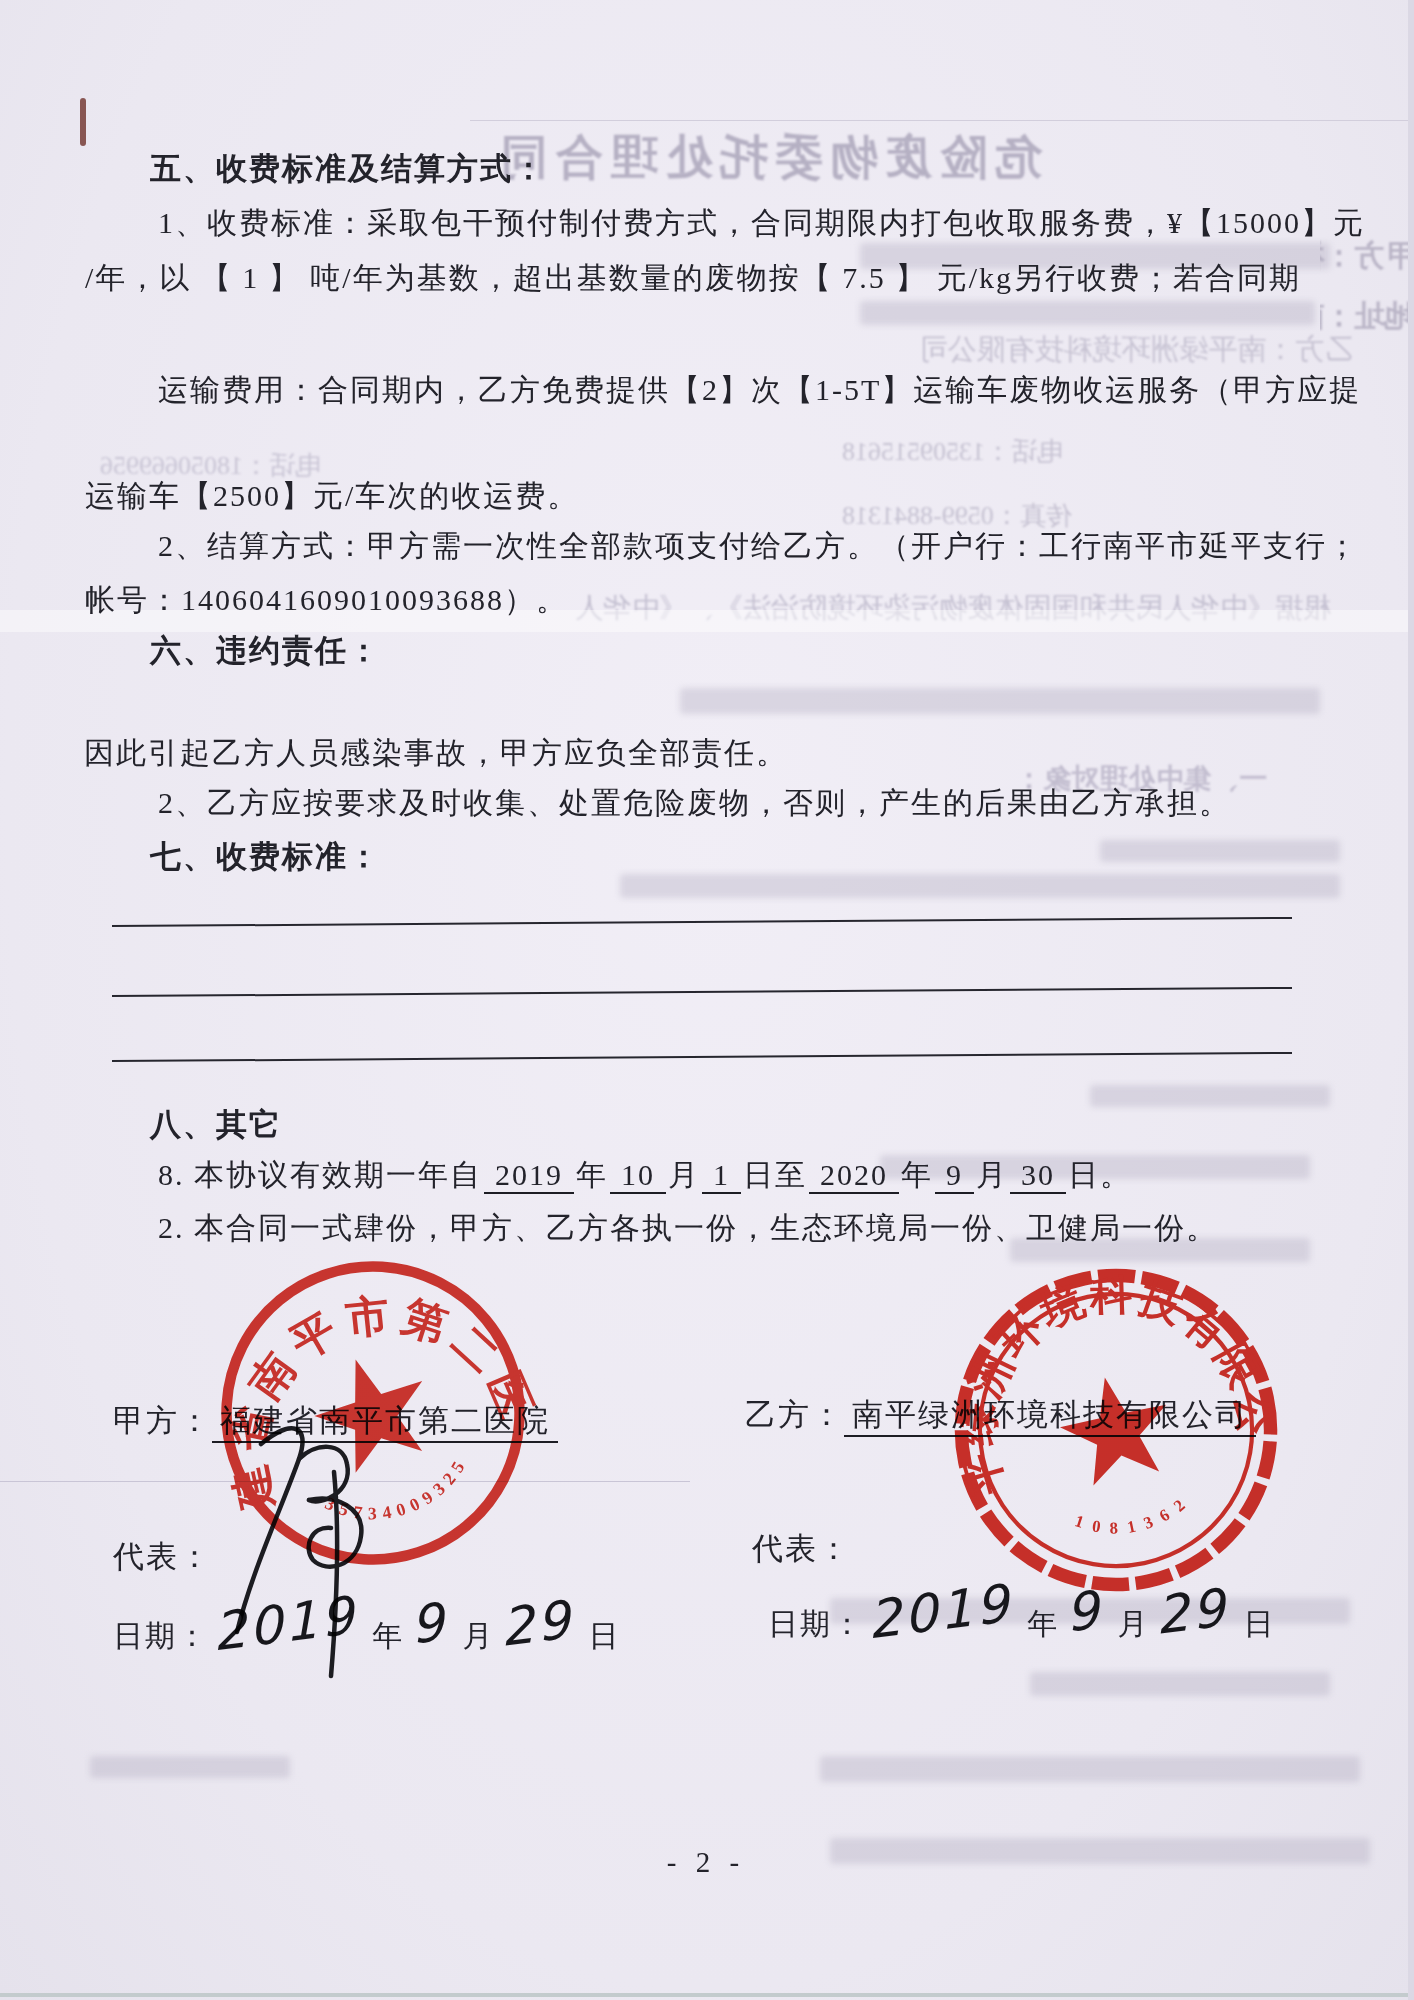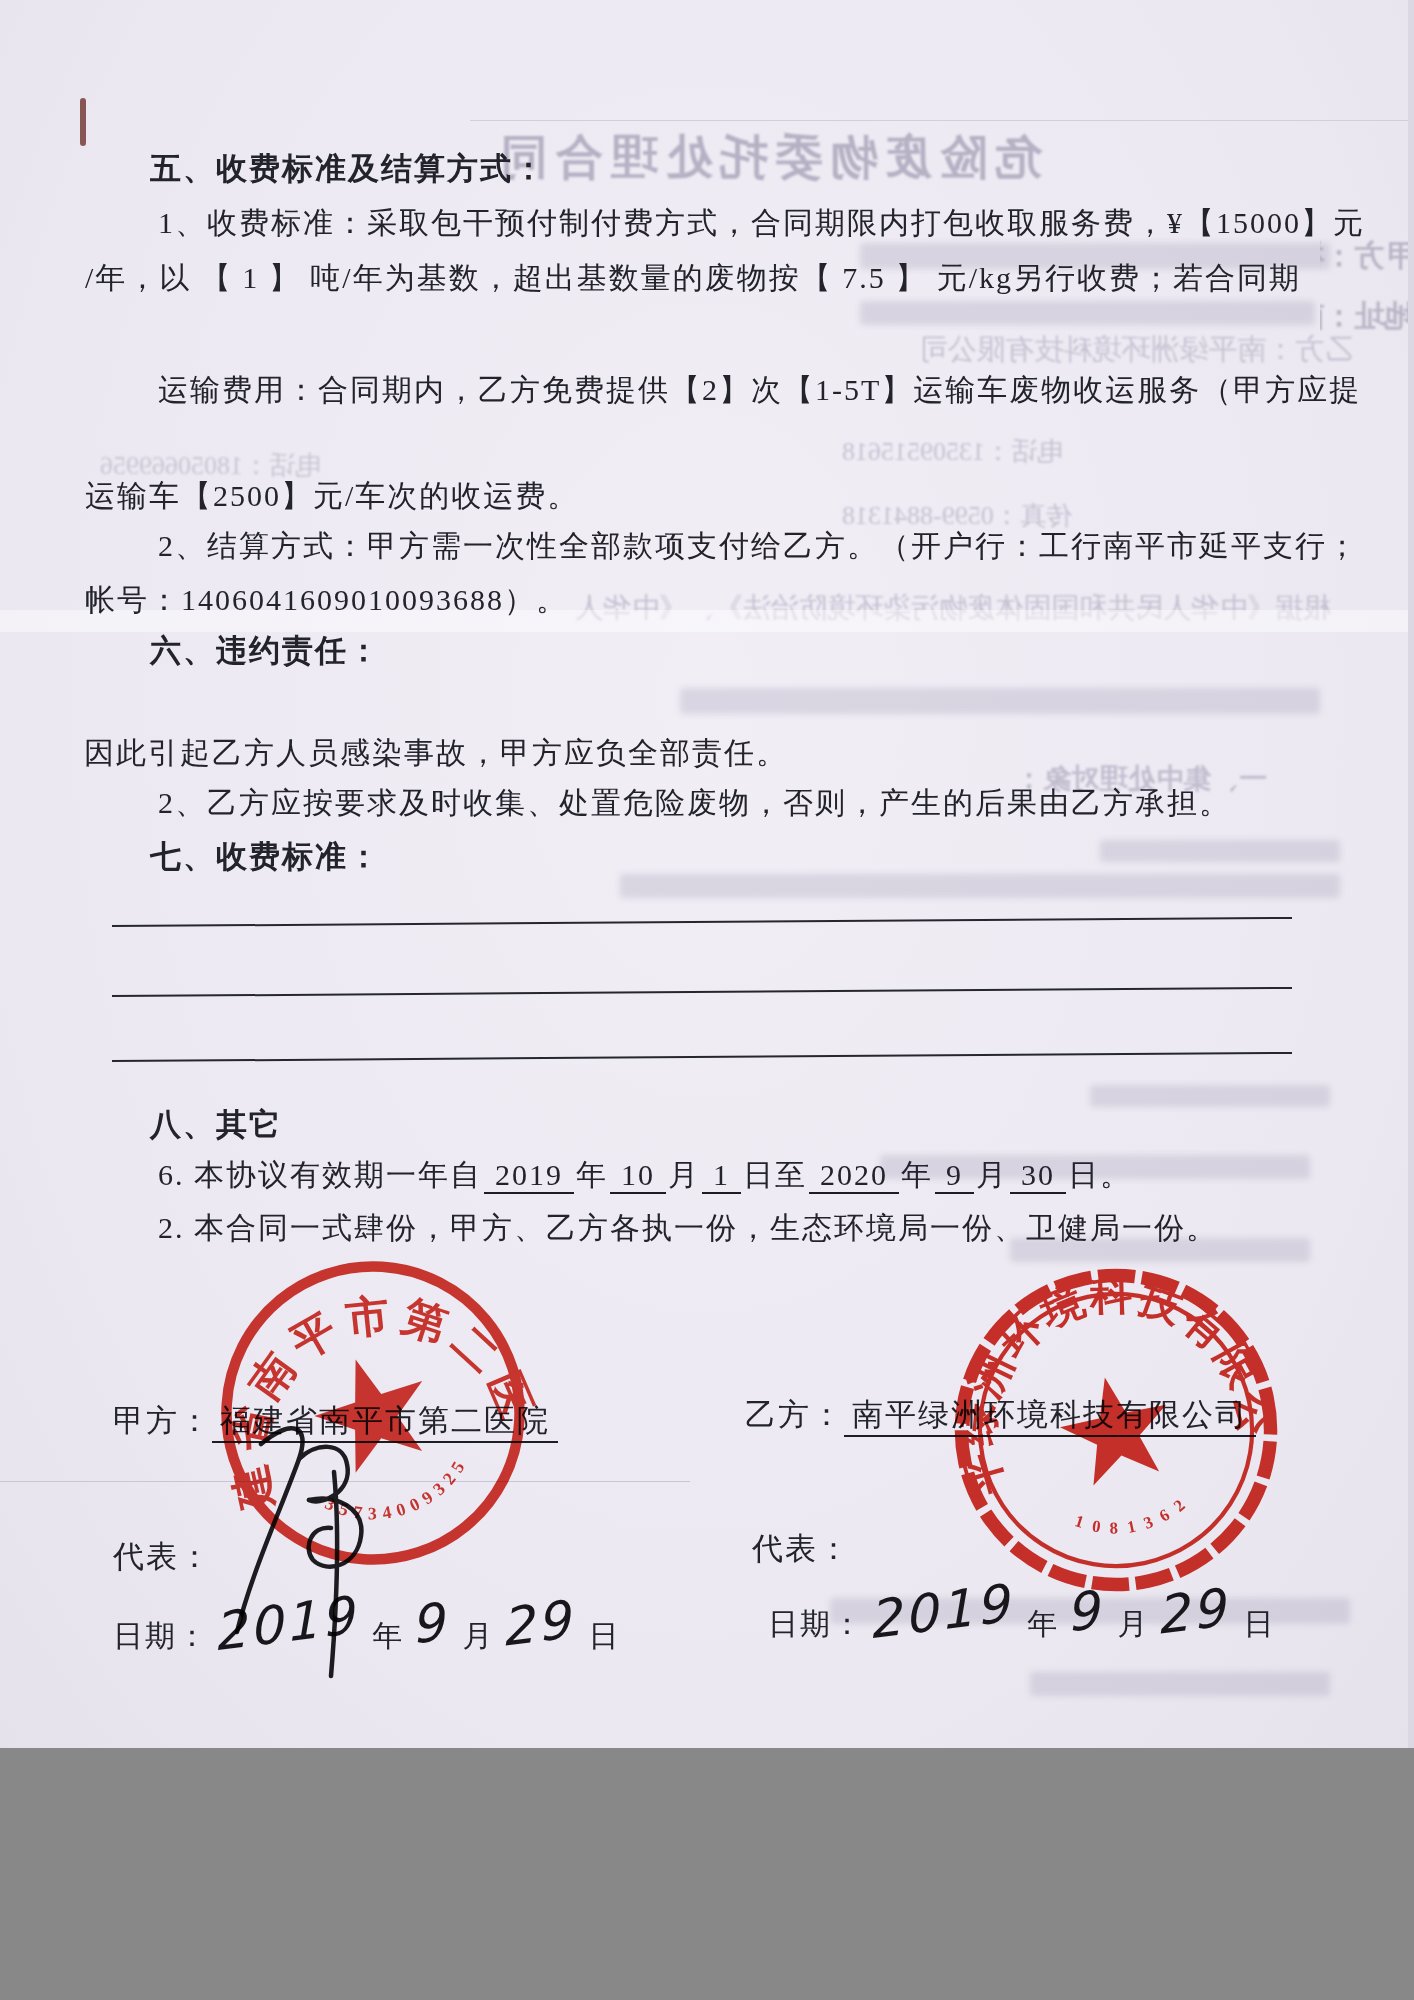--- a/index.html
+++ b/index.html
@@ -1,17 +1,17 @@
 <!DOCTYPE html>
 <html><head>
 <meta charset="utf-8">
 <style>
   html,body{margin:0;padding:0;background:#888;}
   .page{
-    position:relative;width:1414px;height:1748px;overflow:hidden;
+    position:relative;width:1414px;height:2000px;overflow:hidden;
     background:#edeaf2;
     background-image:radial-gradient(ellipse at 50% 40%, #f1eef6 0%, #ebe8f1 70%, #e5e2ec 100%);
     font-family:"Liberation Serif","DejaVu Serif",serif;
     color:#23232b;
   }
   .ln{position:absolute;font-size:30px;letter-spacing:2px;white-space:nowrap;}
   .hd{font-weight:bold;font-size:31px;}
   #l1{left:150px;top:148px}
   #l2{left:158px;top:203px}
   #l3{left:85px;top:258px}
@@ -129,21 +129,21 @@
   <div class="ln" id="l13">2、乙方应按要求及时收集、处置危险废物，否则，产生的后果由乙方承担。</div>
   <div class="ln hd" id="l14">七、收费标准：</div>
 
   <div class="rule" id="rule1"></div>
   <div class="rule" id="rule2"></div>
   <div class="rule" id="rule3"></div>
 
   <div class="ln hd" id="l15">八、其它</div>
 
   <div class="ln" id="item1">
-    <span>6. 本协议有效期一年自</span><span class="us">2019</span><span>年</span><span class="us">10</span><span>月</span><span class="us">1</span><span>日至</span><span class="us">2020</span><span>年</span><span class="us">9</span><span>月</span><span class="us">30</span><span>日。</span>
+    <span>8. 本协议有效期一年自</span><span class="us">2019</span><span>年</span><span class="us">10</span><span>月</span><span class="us">1</span><span>日至</span><span class="us">2020</span><span>年</span><span class="us">9</span><span>月</span><span class="us">30</span><span>日。</span>
   </div>
   <div class="ln" id="item2">2. 本合同一式肆份，甲方、乙方各执一份，生态环境局一份、卫健局一份。</div>
 
   <div class="party-row" id="party-a">
     <span>甲方：</span><span class="party-name">福建省南平市第二医院</span>
   </div>
   <div class="party-row" id="party-b">
     <span>乙方：</span><span class="party-name">南平绿洲环境科技有限公司</span>
   </div>
 

